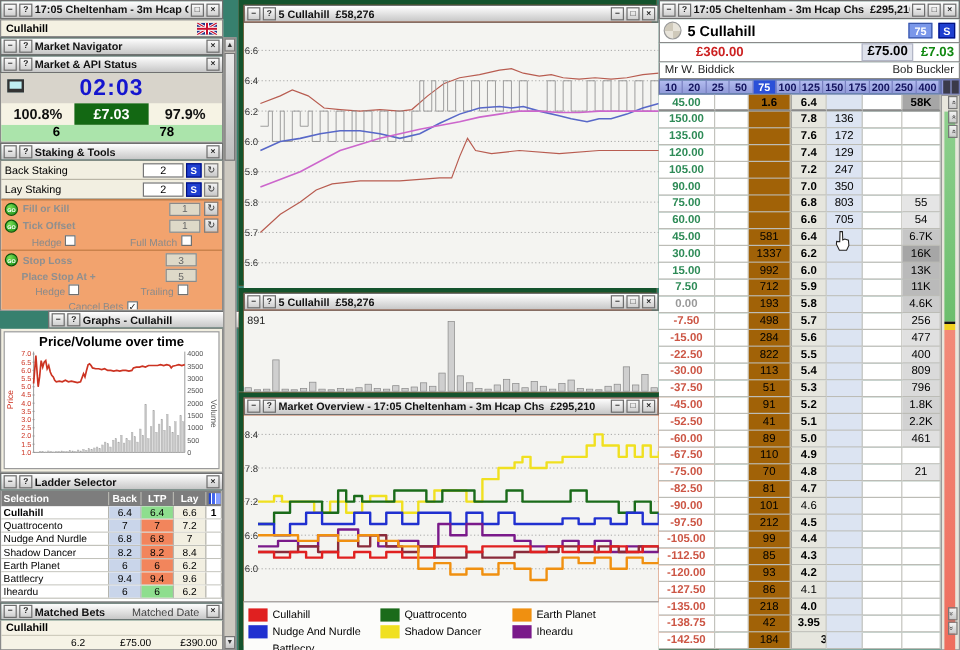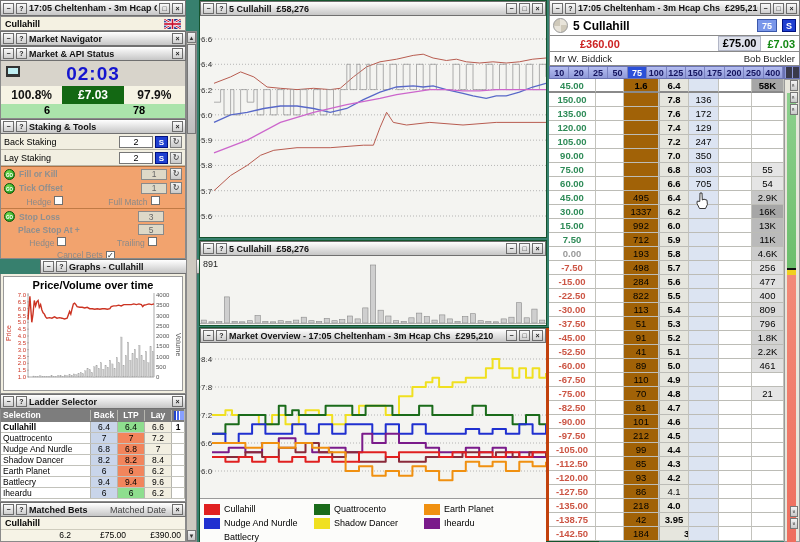--- a/index.html
+++ b/index.html
@@ -62,21 +62,21 @@
   .mb-runner{font-size:9px;font-weight:bold;padding:1px 4px;border-bottom:1px solid #cfccbd;}
   .mb-row{display:flex;font-size:8.5px;height:11px;line-height:11px;}
   .mb-row>div{text-align:right;}
 
   .vscroll{position:absolute;left:186px;top:31px;width:11px;bottom:0;background:#cdc9c0;border:1px solid #8a8a8a;}
   .vsbtn{position:absolute;left:0;width:9px;height:11px;background:linear-gradient(#f4f4f4,#c6c6c6);
     border:1px solid #777;font-size:6px;text-align:center;line-height:10px;color:#333;}
   .vsthumb{position:absolute;left:0;width:9px;background:linear-gradient(#e9e9e9,#bdbdbd);border:1px solid #777;}
 
   
-  .chartpanel{position:absolute;background:#c2410c;border:1px solid #14532d;}
+  .chartpanel{position:absolute;background:#c2410c;border:4px solid #14532d;}
   .chartpanel svg{display:block;}
 
   .legendbox{position:absolute;background:#fcfcfa;border-top:1px solid #9a9a9a;display:grid;
     grid-template-columns:110px 110px 110px;grid-auto-rows:14px;padding:3px 4px;font-size:9px;}
   .lg-item{display:flex;align-items:center;gap:4px;}
   .lg-sw{width:16px;height:11px;flex:0 0 16px;}
 
   
   .r-white{position:absolute;background:#fff;border:1px solid #8a8a8a;border-top:none;}
   .r-name{font-size:12px;font-weight:bold;}
@@ -716,25 +716,25 @@
         <div></div>
         <div class="cell-back"></div>
         <div class="cell-price" style="font-weight: bold;">6.6</div>
         <div class="cell-lay">705</div>
         <div></div>
         <div style="background: rgb(229, 229, 229);">54</div>
       </div>
       <div class="lrow">
         <div class="plpos">45.00</div>
         <div></div>
-        <div class="cell-back">495</div>
+        <div class="cell-back">581</div>
         <div class="cell-price" style="font-weight: bold;">6.4</div>
         <div class="cell-lay"></div>
         <div></div>
-        <div style="background: rgb(198, 198, 198);">2.9K</div>
+        <div style="background: rgb(198, 198, 198);">6.7K</div>
       </div>
       <div class="lrow">
         <div class="plpos">30.00</div>
         <div></div>
         <div class="cell-back">1337</div>
         <div class="cell-price" style="font-weight: bold;">6.2</div>
         <div class="cell-lay"></div>
         <div></div>
         <div style="background: rgb(166, 166, 166);">16K</div>
       </div>
@@ -861,21 +861,21 @@
         <div class="cell-back">81</div>
         <div class="cell-price" style="font-weight: bold;">4.7</div>
         <div class="cell-lay"></div>
         <div></div>
         <div></div>
       </div>
       <div class="lrow">
         <div class="plneg">-90.00</div>
         <div></div>
         <div class="cell-back">101</div>
-        <div class="cell-price" style="font-weight: bold;">4.6</div>
+        <div class="cell-price" style="font-weight: normal;">4.6</div>
         <div class="cell-lay"></div>
         <div></div>
         <div></div>
       </div>
       <div class="lrow">
         <div class="plneg">-97.50</div>
         <div></div>
         <div class="cell-back">212</div>
         <div class="cell-price" style="font-weight: bold;">4.5</div>
         <div class="cell-lay"></div>

